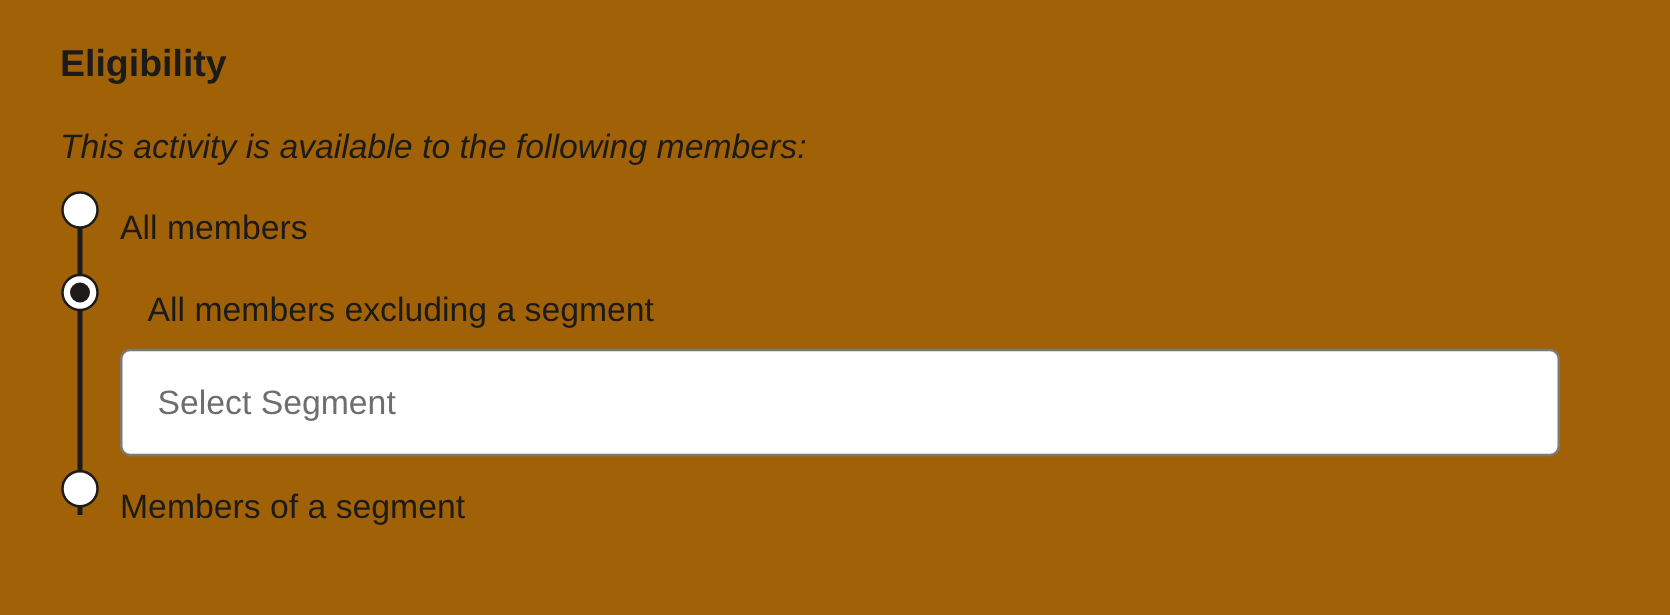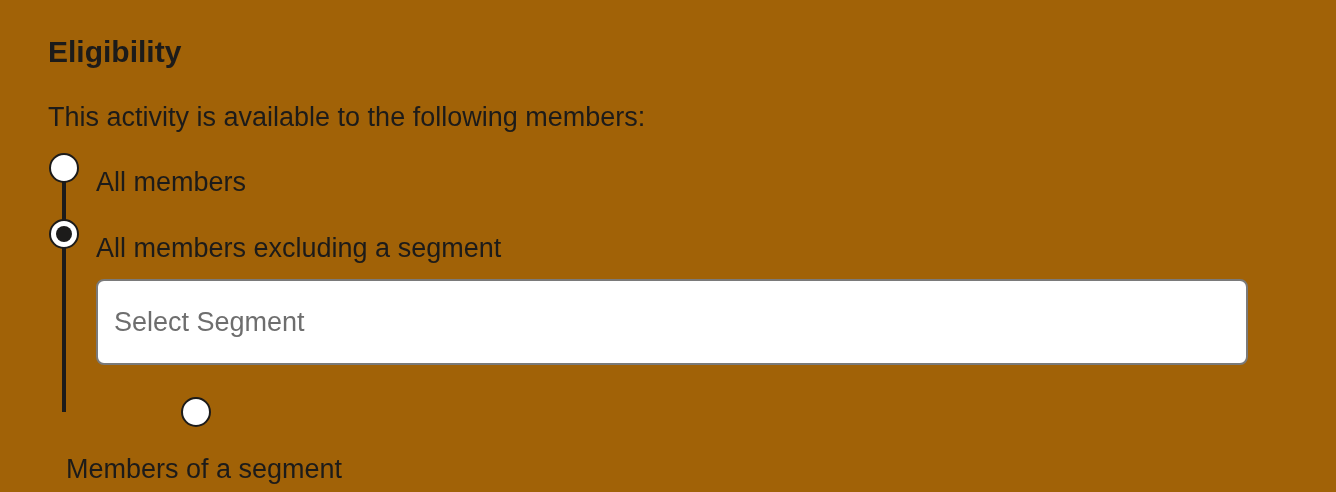--- a/index.html
+++ b/index.html
@@ -26,20 +26,21 @@
     color: #1c1b1a;
   }
   .section-desc {
     position: absolute;
     left: 48px;
     top: 100px;
     font-size: 27px;
     line-height: 34px;
     font-weight: 400;
     color: #1c1b1a;
+    font-style: italic;
   }
   .radio-group {
     position: absolute;
     left: 0;
     top: 0;
     width: 1336px;
     height: 492px;
   }
   .connector {
     position: absolute;
@@ -53,22 +54,22 @@
   .option {
     position: absolute;
     left: 49px;
     display: flex;
     align-items: center;
     height: 30px;
     cursor: pointer;
     z-index: 1;
   }
   .opt-0 { top: 153px; }
-  .opt-1 { top: 219px; }
-  .opt-2 { top: 397px; flex-direction: column; }
+  .opt-1 { top: 219px; gap: 22px; }
+  .opt-2 { top: 376px; }
   .radio-circle {
     position: relative;
     width: 30px;
     height: 30px;
     border: 2.5px solid #1c1b1a;
     border-radius: 50%;
     background: #ffffff;
     flex: 0 0 auto;
   }
   .radio-dot {
@@ -93,21 +94,21 @@
   }
   .segment-input {
     position: absolute;
     left: 96px;
     top: 279px;
     width: 1152px;
     height: 86px;
     border: 2px solid #7a7a7a;
     border-radius: 8px;
     background: #ffffff;
-    padding: 0 16px;
+    padding: 0 28px;
     font-family: "Liberation Sans", "DejaVu Sans", sans-serif;
     font-size: 27px;
     color: #1c1b1a;
     outline: none;
   }
   .segment-input::placeholder {
     color: #6e6e6e;
     opacity: 1;
   }
 </style>

